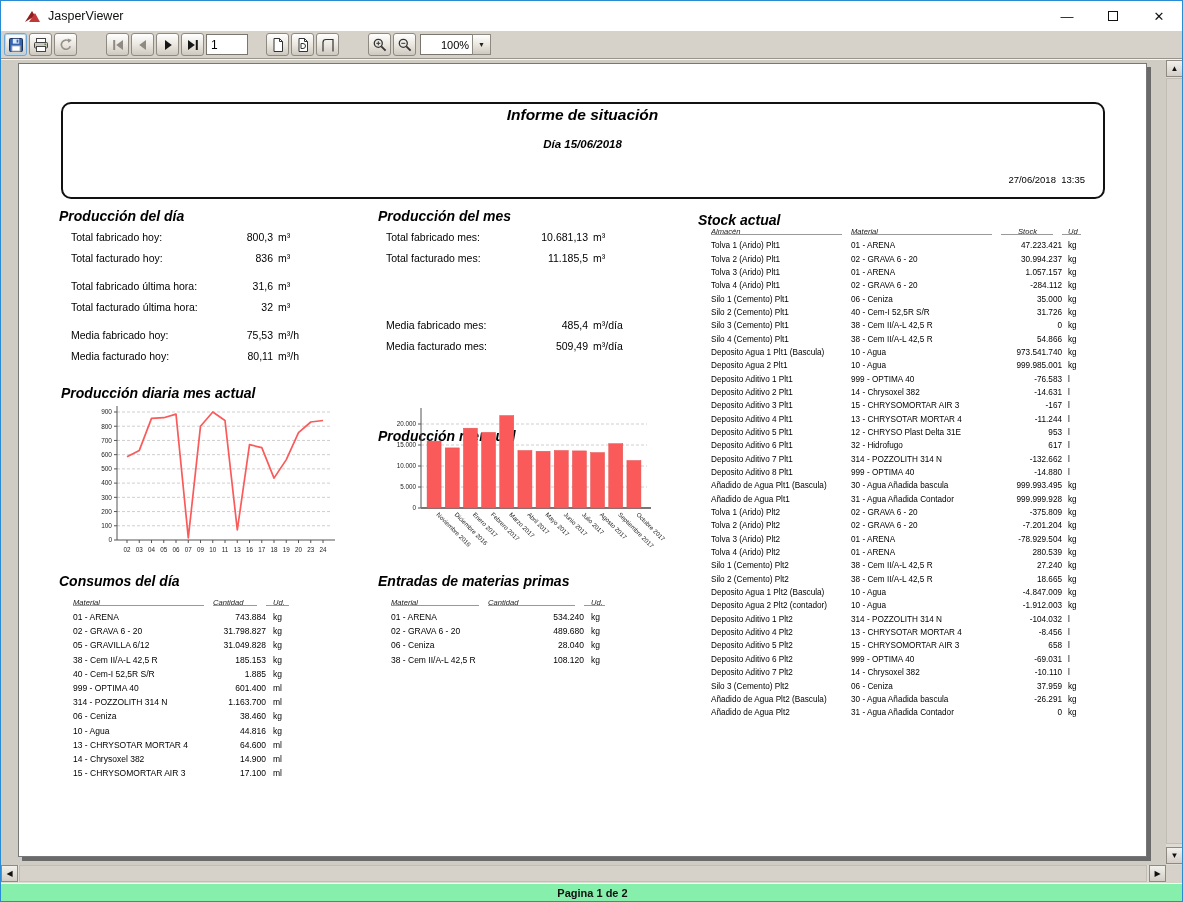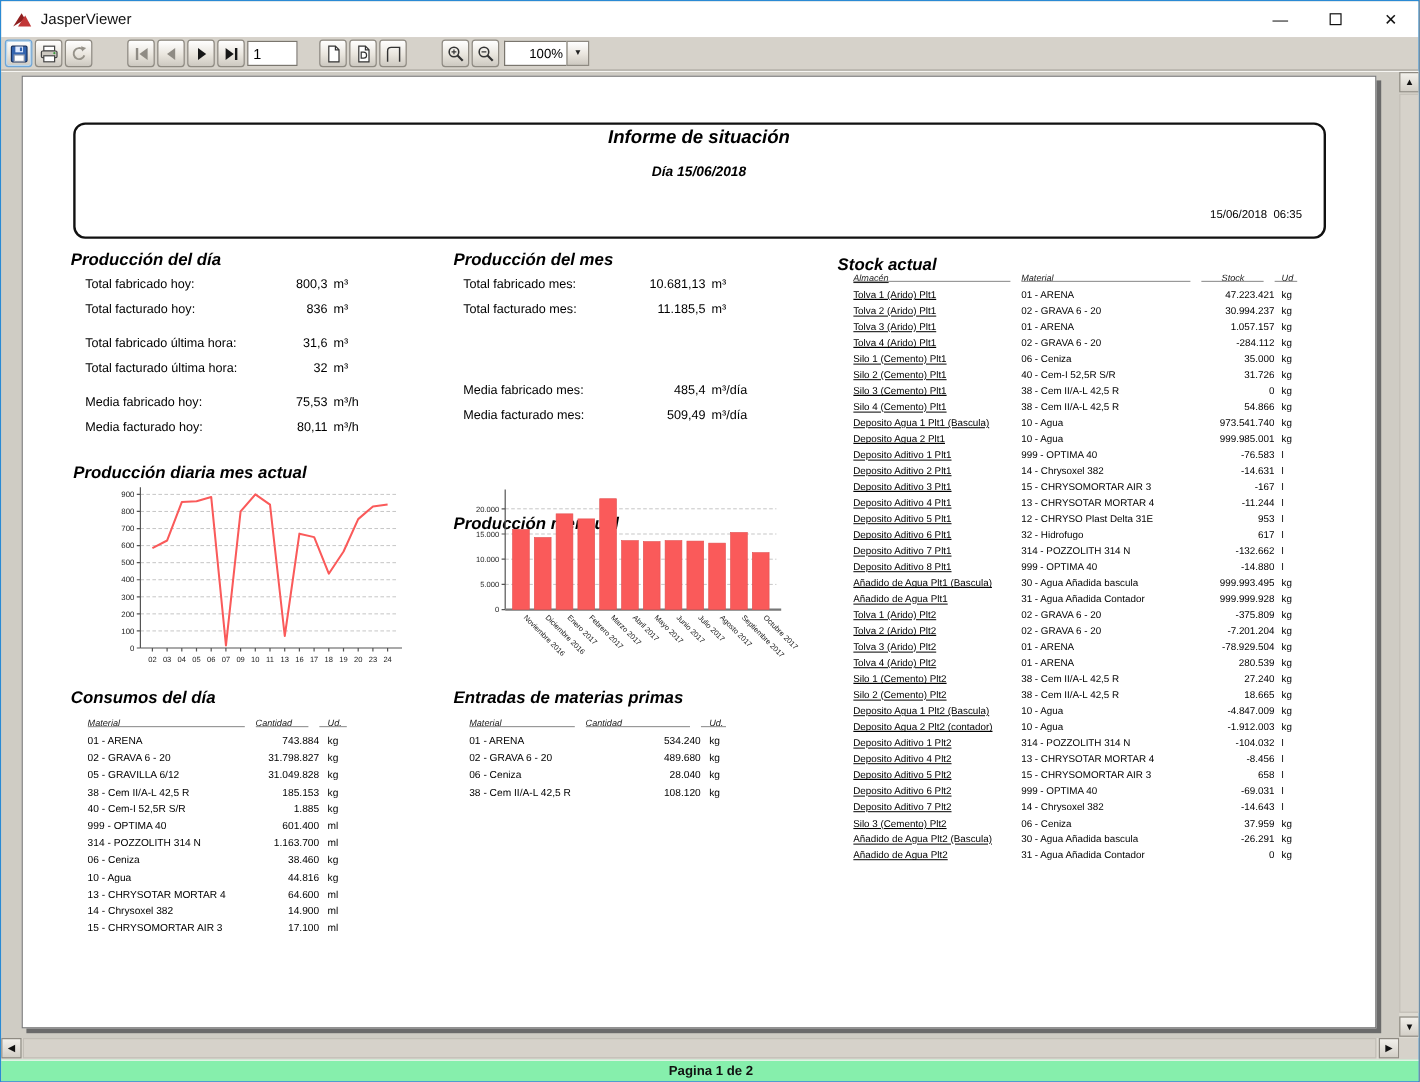--- a/index.html
+++ b/index.html
@@ -1,20 +1,20 @@
 <!DOCTYPE html>
 <html><head>
 <meta charset="utf-8">
 <style>
   *{margin:0;padding:0;box-sizing:border-box;}
   html,body{background:#555;}
   body{font-family:"Liberation Sans",sans-serif;}
   .window{position:relative;width:1183px;height:902px;background:#d6d2ca;border:1px solid #2a8ad4;overflow:hidden;}
   
-  .titlebar{height:30px;background:#fff;display:flex;align-items:center;padding-left:9px;text-align:right;}
+  .titlebar{height:30px;background:#fff;display:flex;align-items:center;padding-left:23px;text-align:right;}
   .app-icon{width:17px;height:15px;display:inline-block;}
   .wtitle{font-size:12.5px;color:#111;margin-left:7px;}
   .winbtns{margin-left:auto;display:flex;height:100%;}
   .winbtn{width:46px;height:100%;display:flex;align-items:center;justify-content:center;font-size:13px;color:#111;cursor:default;}
   .winbtn .sq{width:10px;height:10px;border:1px solid #111;display:inline-block;}
   
   .toolbar{height:28px;background:#d6d2ca;display:flex;align-items:center;padding:0 3px;border-bottom:1px solid #98948c;}
   .tbtn{width:23px;height:23px;border:1px solid #8e8a82;border-radius:3px;background:linear-gradient(#ffffff,#e9e5dd 55%,#cdc9c1);display:flex;align-items:center;justify-content:center;margin-right:2px;cursor:default;}
   .tbtn.focused{border-color:#6ea6d8;box-shadow:0 0 0 1px #b9d7ef inset;}
   .tsep{width:9px;height:1px;}
@@ -54,21 +54,21 @@
   .stats-mes .sl{width:122px;} .stats-mes .sv{width:80px;}
   
   .rtable{position:absolute;}
   .trow{display:flex;}
   .c{display:inline-block;white-space:nowrap;overflow:hidden;}
   .thead .c{font-style:italic;color:#222;position:relative;}
   .thead .c::after{content:'';position:absolute;left:0;right:9px;bottom:1px;border-bottom:1px solid #999;}
   .stock{left:692px;top:160px;font-size:8.2px;}
   .stock .trow{height:13.35px;align-items:center;}
   .stock .thead{height:15px;font-size:7.6px;}
-  .stock .c0{width:140px;text-decoration:underline;}
+  .stock .c0{width:140px;}
   .stock .c1{width:150px;}
   .stock .c2{width:61px;text-align:right;}
   .stock .thead .c2{text-align:left;padding-left:17px;}
   .stock .c3{width:28px;padding-left:6px;}
   .mini{font-size:8.5px;}
   .mini .trow{height:14.2px;align-items:center;}
   .mini .thead{height:16px;font-size:7.6px;}
   .consumos{left:54px;top:530px;}
   .consumos .c0{width:140px;}
   .consumos .c1{width:53px;text-align:right;}
@@ -195,21 +195,21 @@
       <div class="combo-btn">▼</div>
     </div>
   </div>
 
   <div class="viewport">
     <div class="page">
 
       <div class="rheader-box"></div>
       <div class="rtitle">Informe de situación</div>
       <div class="rsubtitle">Día 15/06/2018</div>
-      <div class="rtimestamp">15/06/2018  06:35</div>
+      <div class="rtimestamp">27/06/2018  13:35</div>
 
       <div class="shead" style="left:40px;top:144px;">Producción del día</div>
       <div class="shead" style="left:359px;top:144px;">Producción del mes</div>
       <div class="shead" style="left:679px;top:148px;">Stock actual</div>
       <div class="shead" style="left:42px;top:321px;">Producción diaria mes actual</div>
       <div class="shead" style="left:359px;top:324px;margin-top:40px;">Producción mensual</div>
       <div class="shead" style="left:40px;top:509px;">Consumos del día</div>
       <div class="shead" style="left:359px;top:509px;">Entradas de materias primas</div>
 
       <div class="stats stats-dia" id="stats-dia" style="left:52px;top:167px;">
@@ -462,21 +462,21 @@
           </div>
           <div class="trow">
             <span class="c c0">Deposito Aditivo 6 Plt2</span>
             <span class="c c1">999 - OPTIMA 40</span>
             <span class="c c2">-69.031</span>
             <span class="c c3">l</span>
           </div>
           <div class="trow">
             <span class="c c0">Deposito Aditivo 7 Plt2</span>
             <span class="c c1">14 - Chrysoxel 382</span>
-            <span class="c c2">-14.643</span>
+            <span class="c c2">-10.110</span>
             <span class="c c3">l</span>
           </div>
           <div class="trow">
             <span class="c c0">Silo 3 (Cemento) Plt2</span>
             <span class="c c1">06 - Ceniza</span>
             <span class="c c2">37.959</span>
             <span class="c c3">kg</span>
           </div>
           <div class="trow">
             <span class="c c0">Añadido de Agua Plt2 (Bascula)</span>

